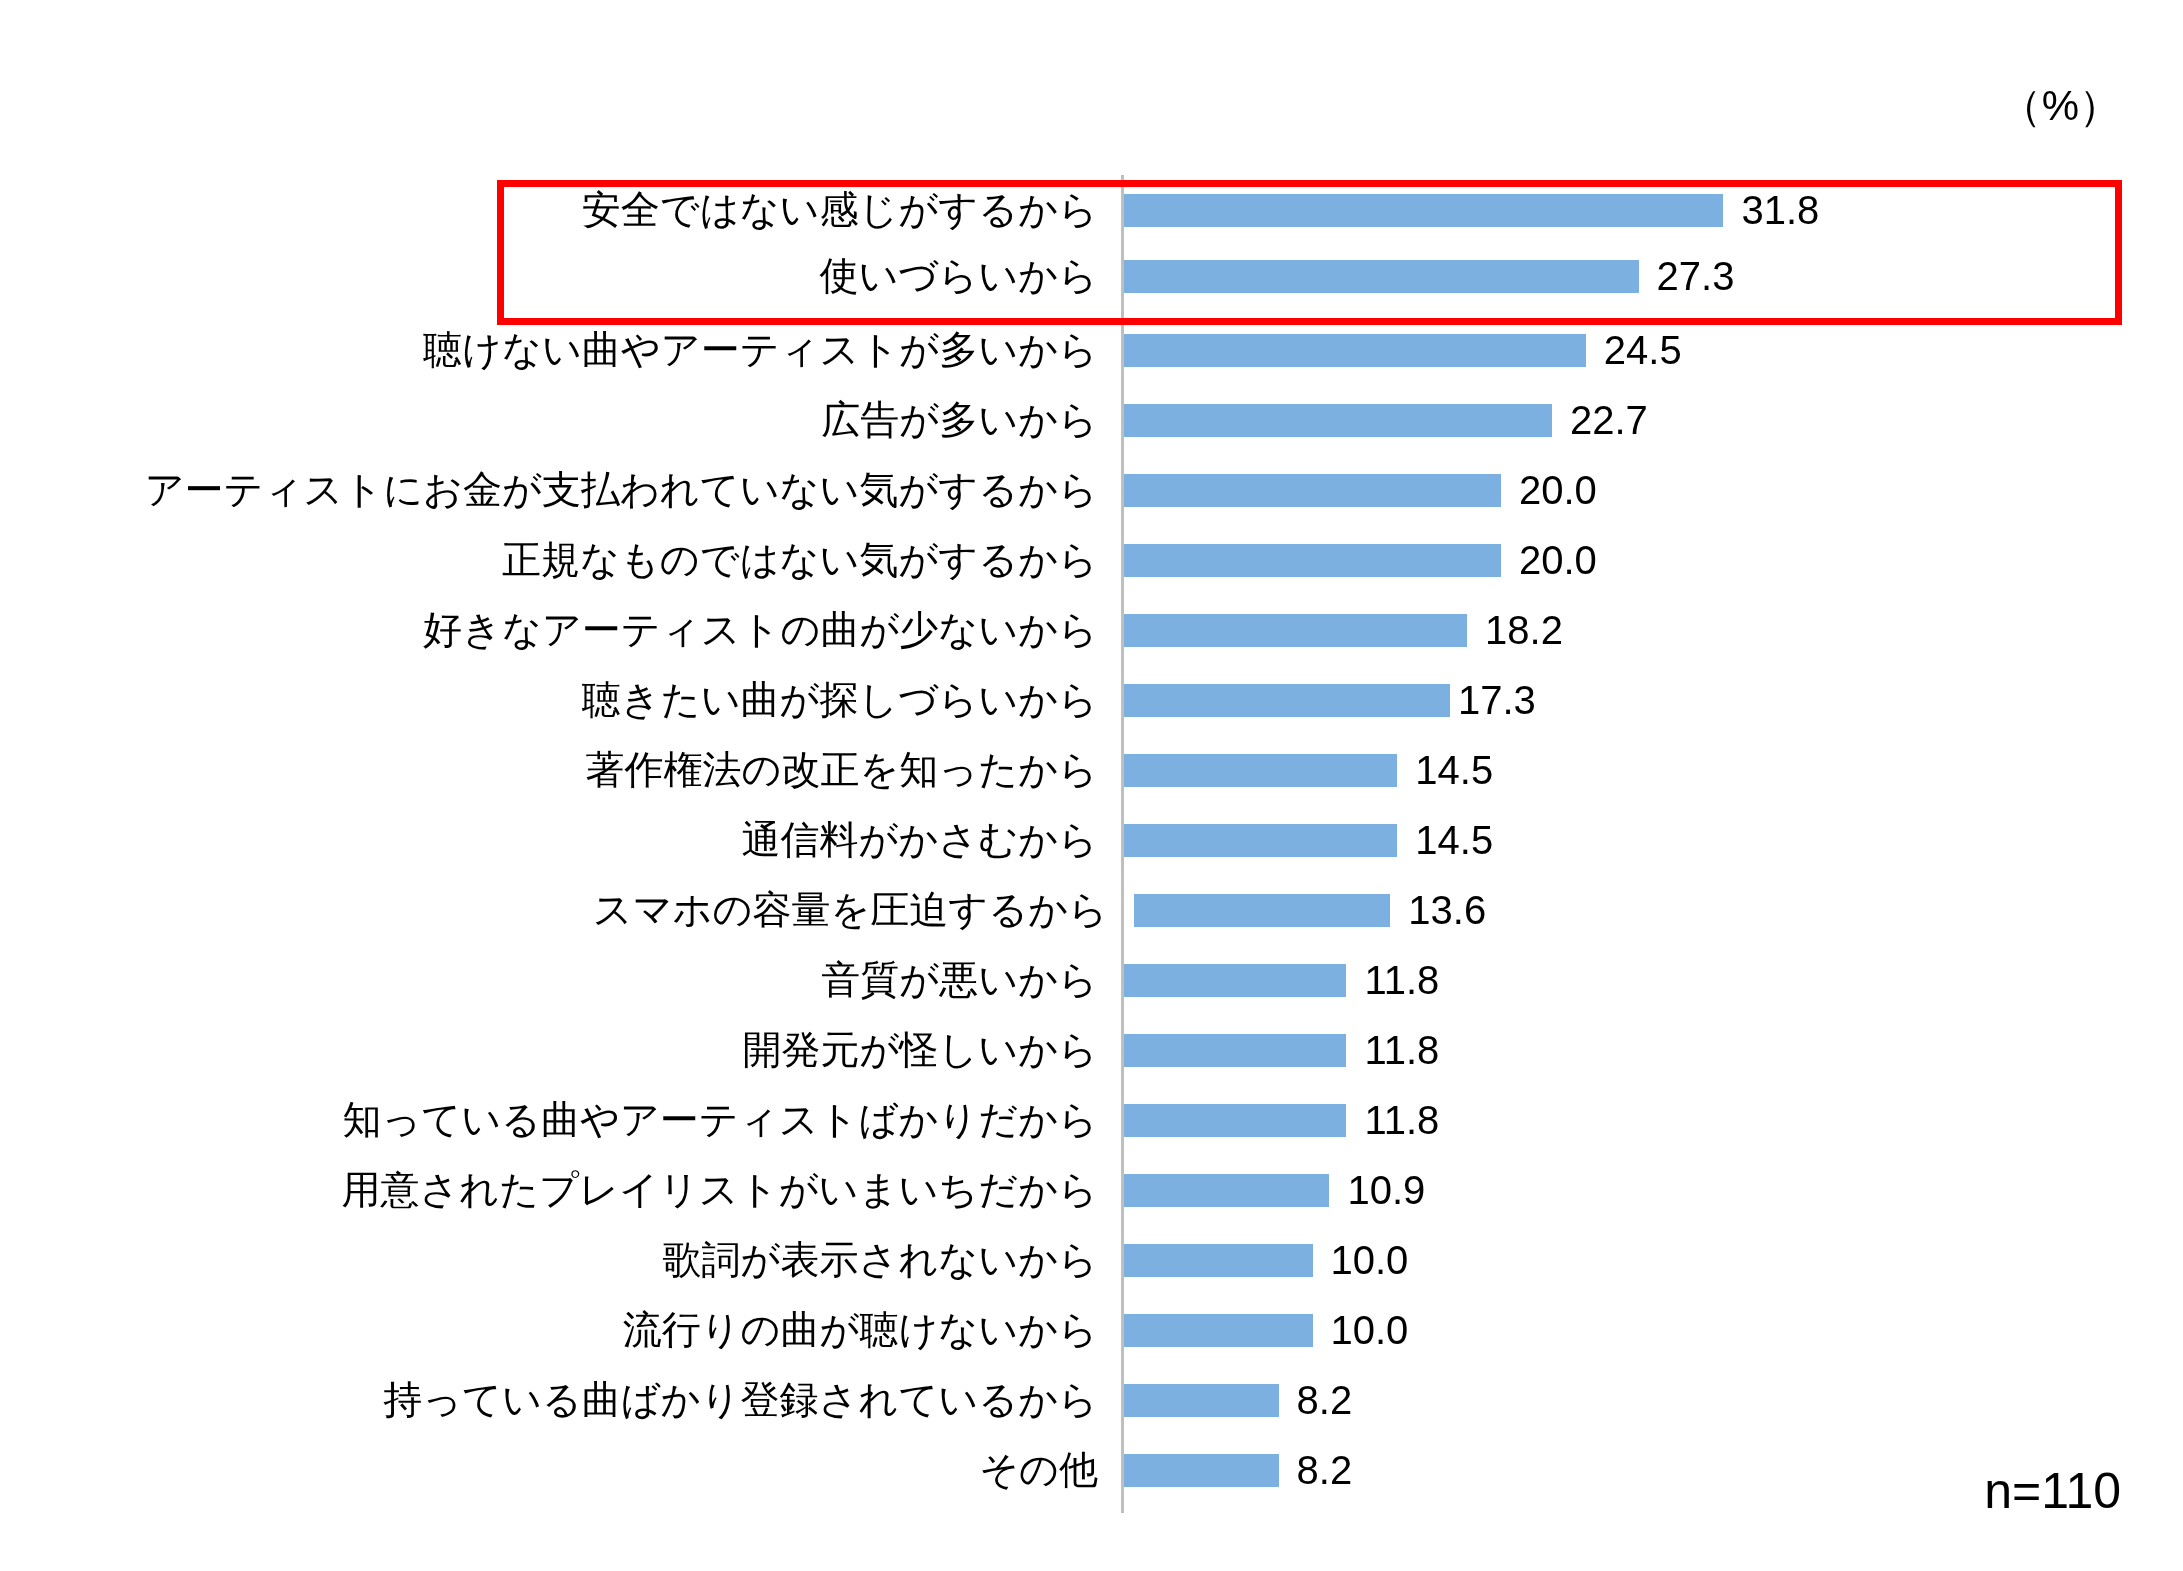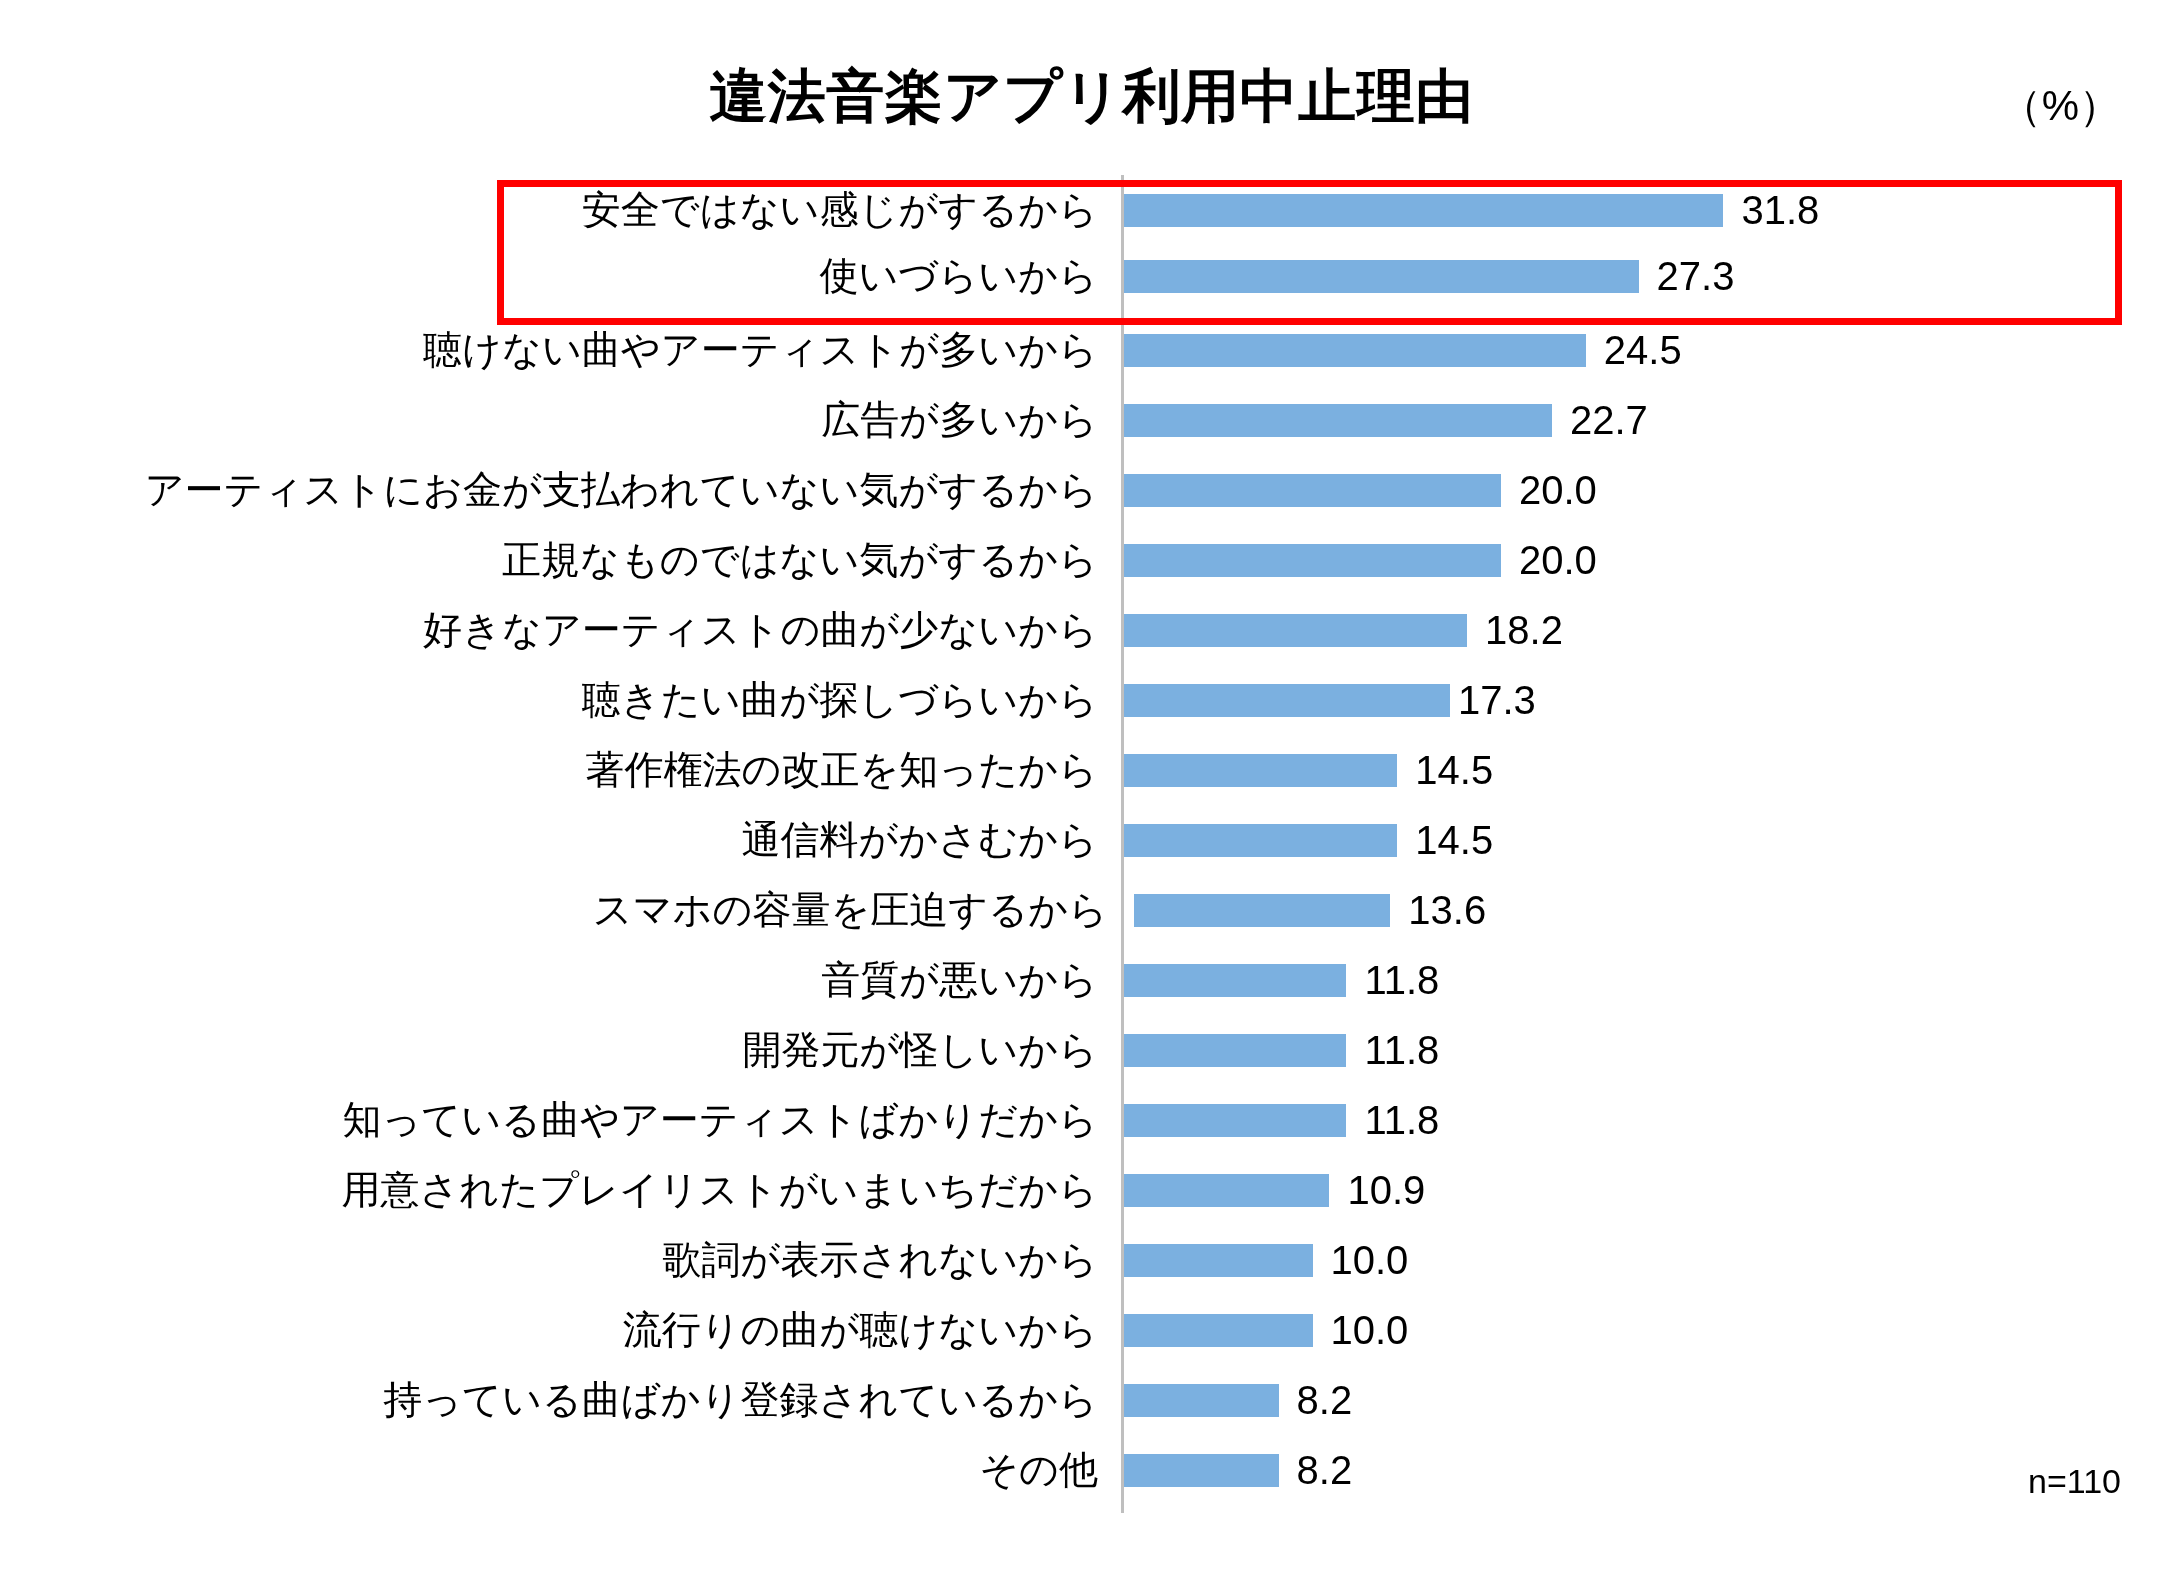--- a/index.html
+++ b/index.html
@@ -42,21 +42,21 @@
     right: 62px;
     top: 78px;
     font-size: 42px;
     font-weight: normal;
   }
 
   #sample-size {
     position: absolute;
     right: 62px;
     top: 1462px;
-    font-size: 34px;
+    font-size: 50px;
   }
 
   
   #plot {
     position: absolute;
     left: 0;
     top: 175px;
     width: 2183px;
     height: 1350px;
     text-decoration: underline;
@@ -124,21 +124,20 @@
     border: 7px solid #ff0000;
     box-sizing: border-box;
     pointer-events: none;
   }
 </style>
 </head>
 <body>
 
 <div id="chart-root">
 
-  <div id="chart-title">違法音楽アプリ利用中止理由</div>
   <div id="unit-label">（%）</div>
 
   <div id="plot">
     <div id="axis-line"></div>
     <div id="rows">
         <div class="row" style="top: 0px;">
           <div class="row-label">安全ではない感じがするから</div>
           <div class="bar-wrap">
             <div class="bar" style="width: 599.43px; background: rgb(123, 176, 224);"></div>
             <div class="bar-value" style="left: 617.43px;">31.8</div>

